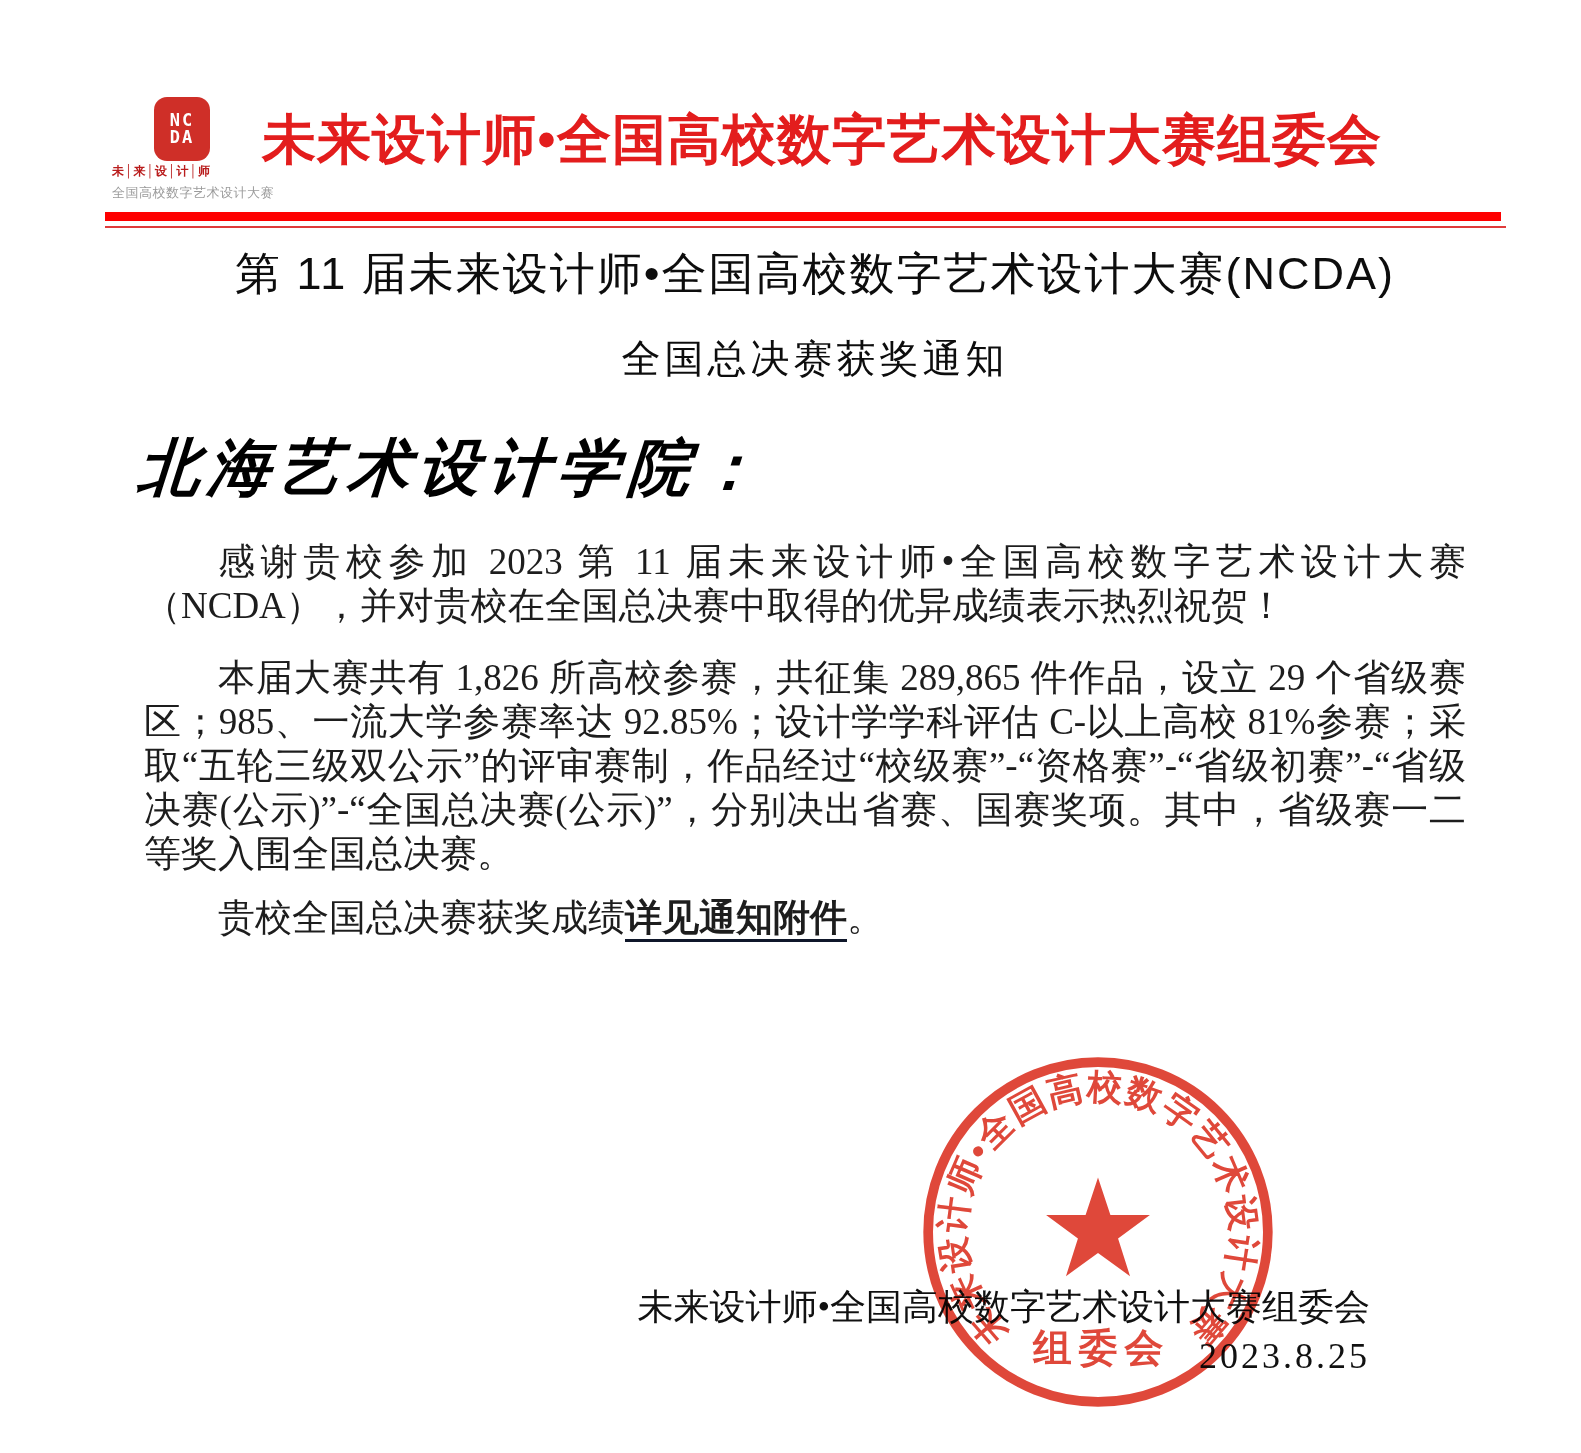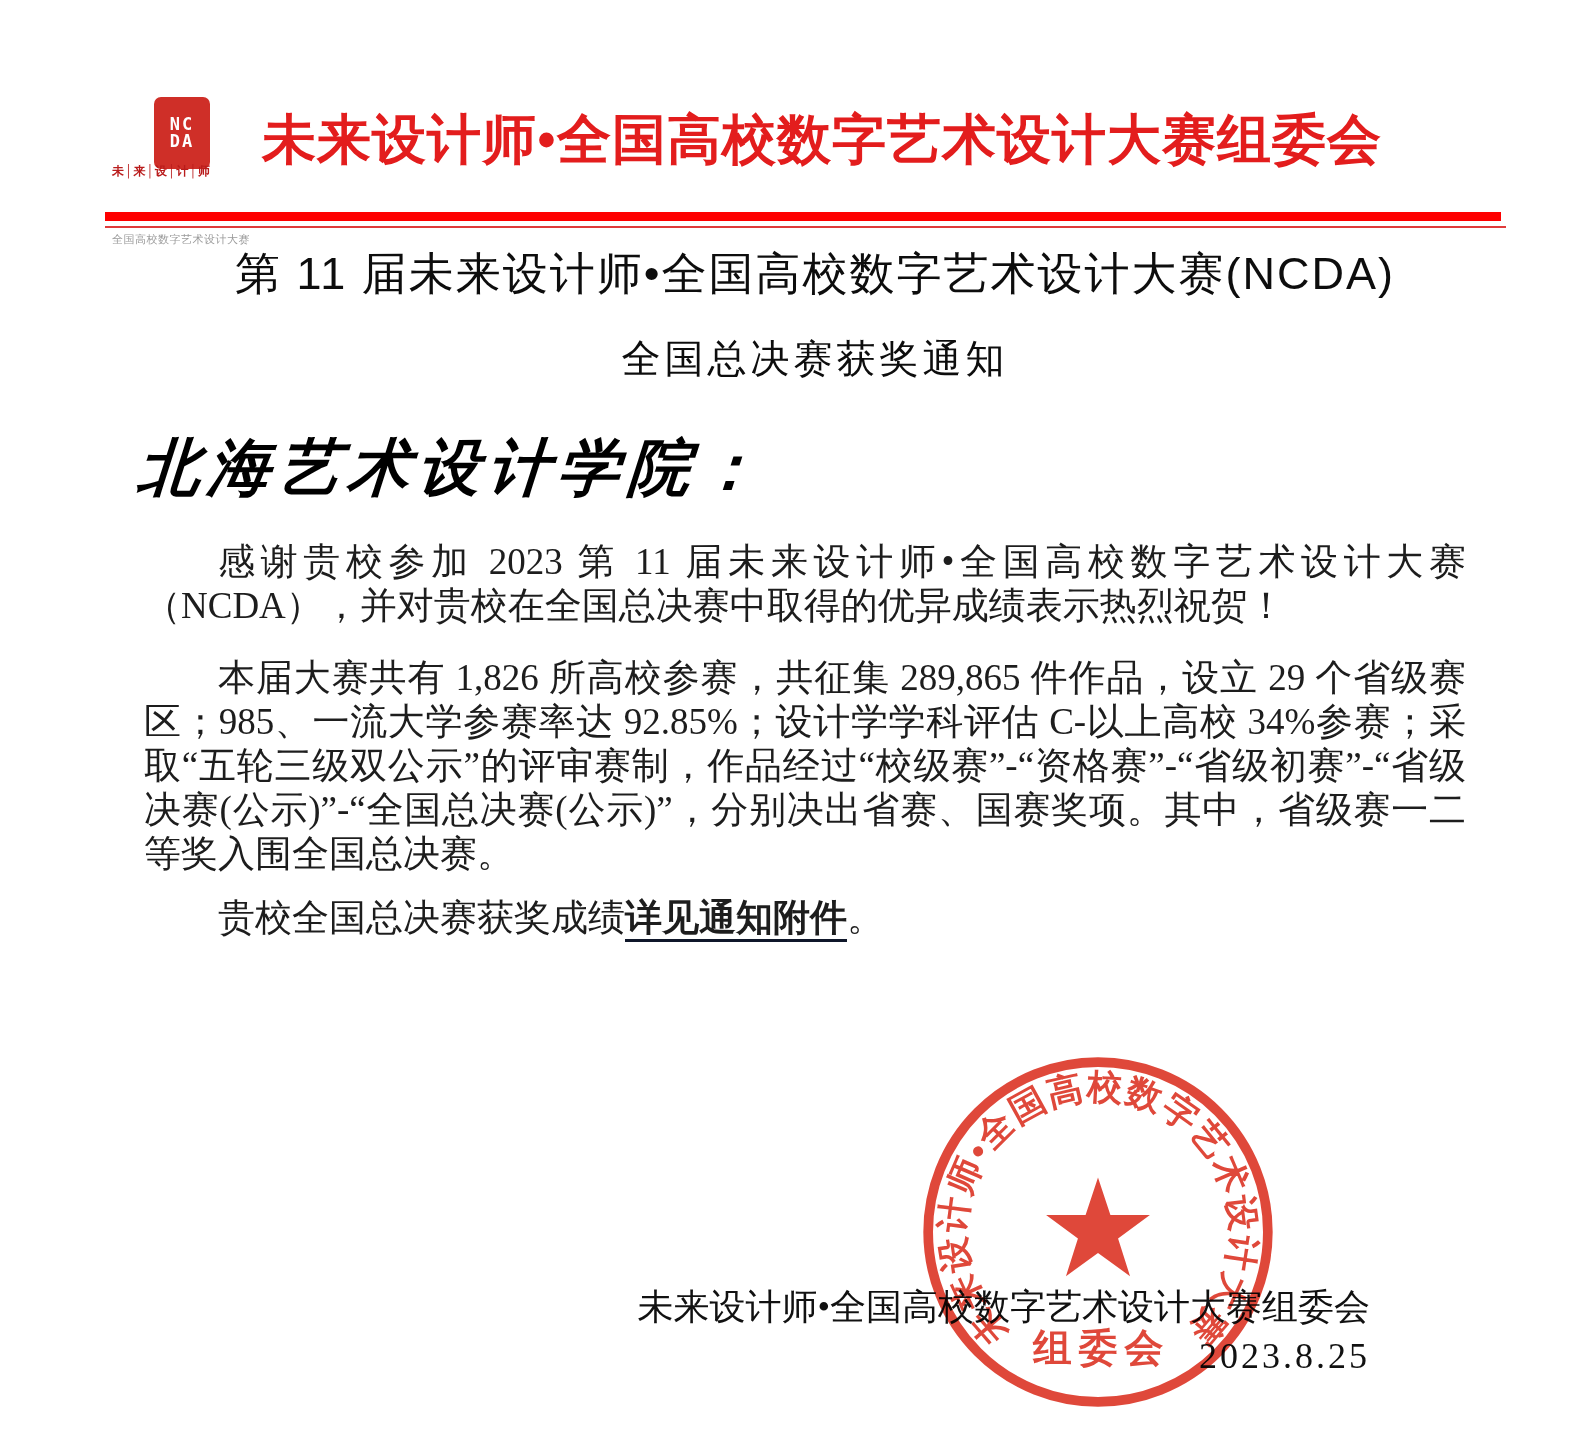--- a/index.html
+++ b/index.html
@@ -14,39 +14,39 @@
     position:relative;
     width:1581px;height:1453px;
     background:#ffffff;
     overflow:hidden;
     font-family:"Liberation Serif","DejaVu Serif",serif;
     color:var(--text-color);
   }
   
   .logo-square{
     position:absolute;left:154px;top:97px;
-    width:56px;height:72px;
+    width:56px;height:64px;
     background:var(--logo-red);
-    border-radius:7px;
+    border-radius:13px;
     display:flex;flex-direction:column;align-items:center;justify-content:center;
     color:#fff;
     font-family:"DejaVu Sans Mono",monospace;
     font-weight:bold;font-size:17px;line-height:1.0;letter-spacing:2px;
     text-transform:uppercase;
   }
   .brand-row1{
     position:absolute;left:112px;top:163px;width:140px;
     font-family:"Liberation Sans","DejaVu Sans",sans-serif;
     font-size:12px;font-weight:bold;color:#b91c1c;
     letter-spacing:1px;white-space:nowrap;
   }
   .brand-row2{
     position:absolute;left:112px;top:184px;width:160px;
     font-family:"Liberation Sans","DejaVu Sans",sans-serif;
-    font-size:11px;color:#9b9b9b;letter-spacing:.5px;white-space:nowrap;margin-top:48px;
+    font-size:13px;color:#9b9b9b;letter-spacing:.5px;white-space:nowrap;
   }
   .committee-title{
     position:absolute;left:262px;top:104px;width:1260px;
     font-size:54px;font-weight:bold;color:var(--header-red);
     letter-spacing:1px;white-space:nowrap;
     font-family:"Liberation Serif","DejaVu Serif",serif;
   }
   .rule-thick{position:absolute;left:105px;top:212px;width:1396px;height:9px;background:var(--rule-red);}
   .rule-thin{position:absolute;left:105px;top:226px;width:1401px;height:2px;background:#df3b3b;}
 
@@ -117,21 +117,21 @@
 
   <div class="doc-title">
     <div class="t1">第 11 届未来设计师•全国高校数字艺术设计大赛(NCDA)</div>
     <div class="t2">全国总决赛获奖通知</div>
   </div>
 
   <div class="addressee">北海艺术设计学院：</div>
 
   <div class="body-text">
     <p class="p1">感谢贵校参加 2023 第 11 届未来设计师•全国高校数字艺术设计大赛（NCDA），并对贵校在全国总决赛中取得的优异成绩表示热烈祝贺！</p>
-    <p class="p2">本届大赛共有 1,826 所高校参赛，共征集 289,865 件作品，设立 29 个省级赛区；985、一流大学参赛率达 92.85%；设计学学科评估 C-以上高校 34%参赛；采取“五轮三级双公示”的评审赛制，作品经过“校级赛”-“资格赛”-“省级初赛”-“省级决赛(公示)”-“全国总决赛(公示)”，分别决出省赛、国赛奖项。其中，省级赛一二等奖入围全国总决赛。</p>
+    <p class="p2">本届大赛共有 1,826 所高校参赛，共征集 289,865 件作品，设立 29 个省级赛区；985、一流大学参赛率达 92.85%；设计学学科评估 C-以上高校 81%参赛；采取“五轮三级双公示”的评审赛制，作品经过“校级赛”-“资格赛”-“省级初赛”-“省级决赛(公示)”-“全国总决赛(公示)”，分别决出省赛、国赛奖项。其中，省级赛一二等奖入围全国总决赛。</p>
     <p class="p3"><span>贵校全国总决赛获奖成绩</span><span class="emph">详见通知附件</span><span>。</span></p>
   </div>
 
   <div class="sign-block">
     <div class="sig">未来设计师•全国高校数字艺术设计大赛组委会</div>
     <div class="date">2023.8.25</div>
   </div>
 
   <div class="seal">
     <svg viewBox="0 0 400 400" width="100%" height="100%" xmlns="http://www.w3.org/2000/svg">

